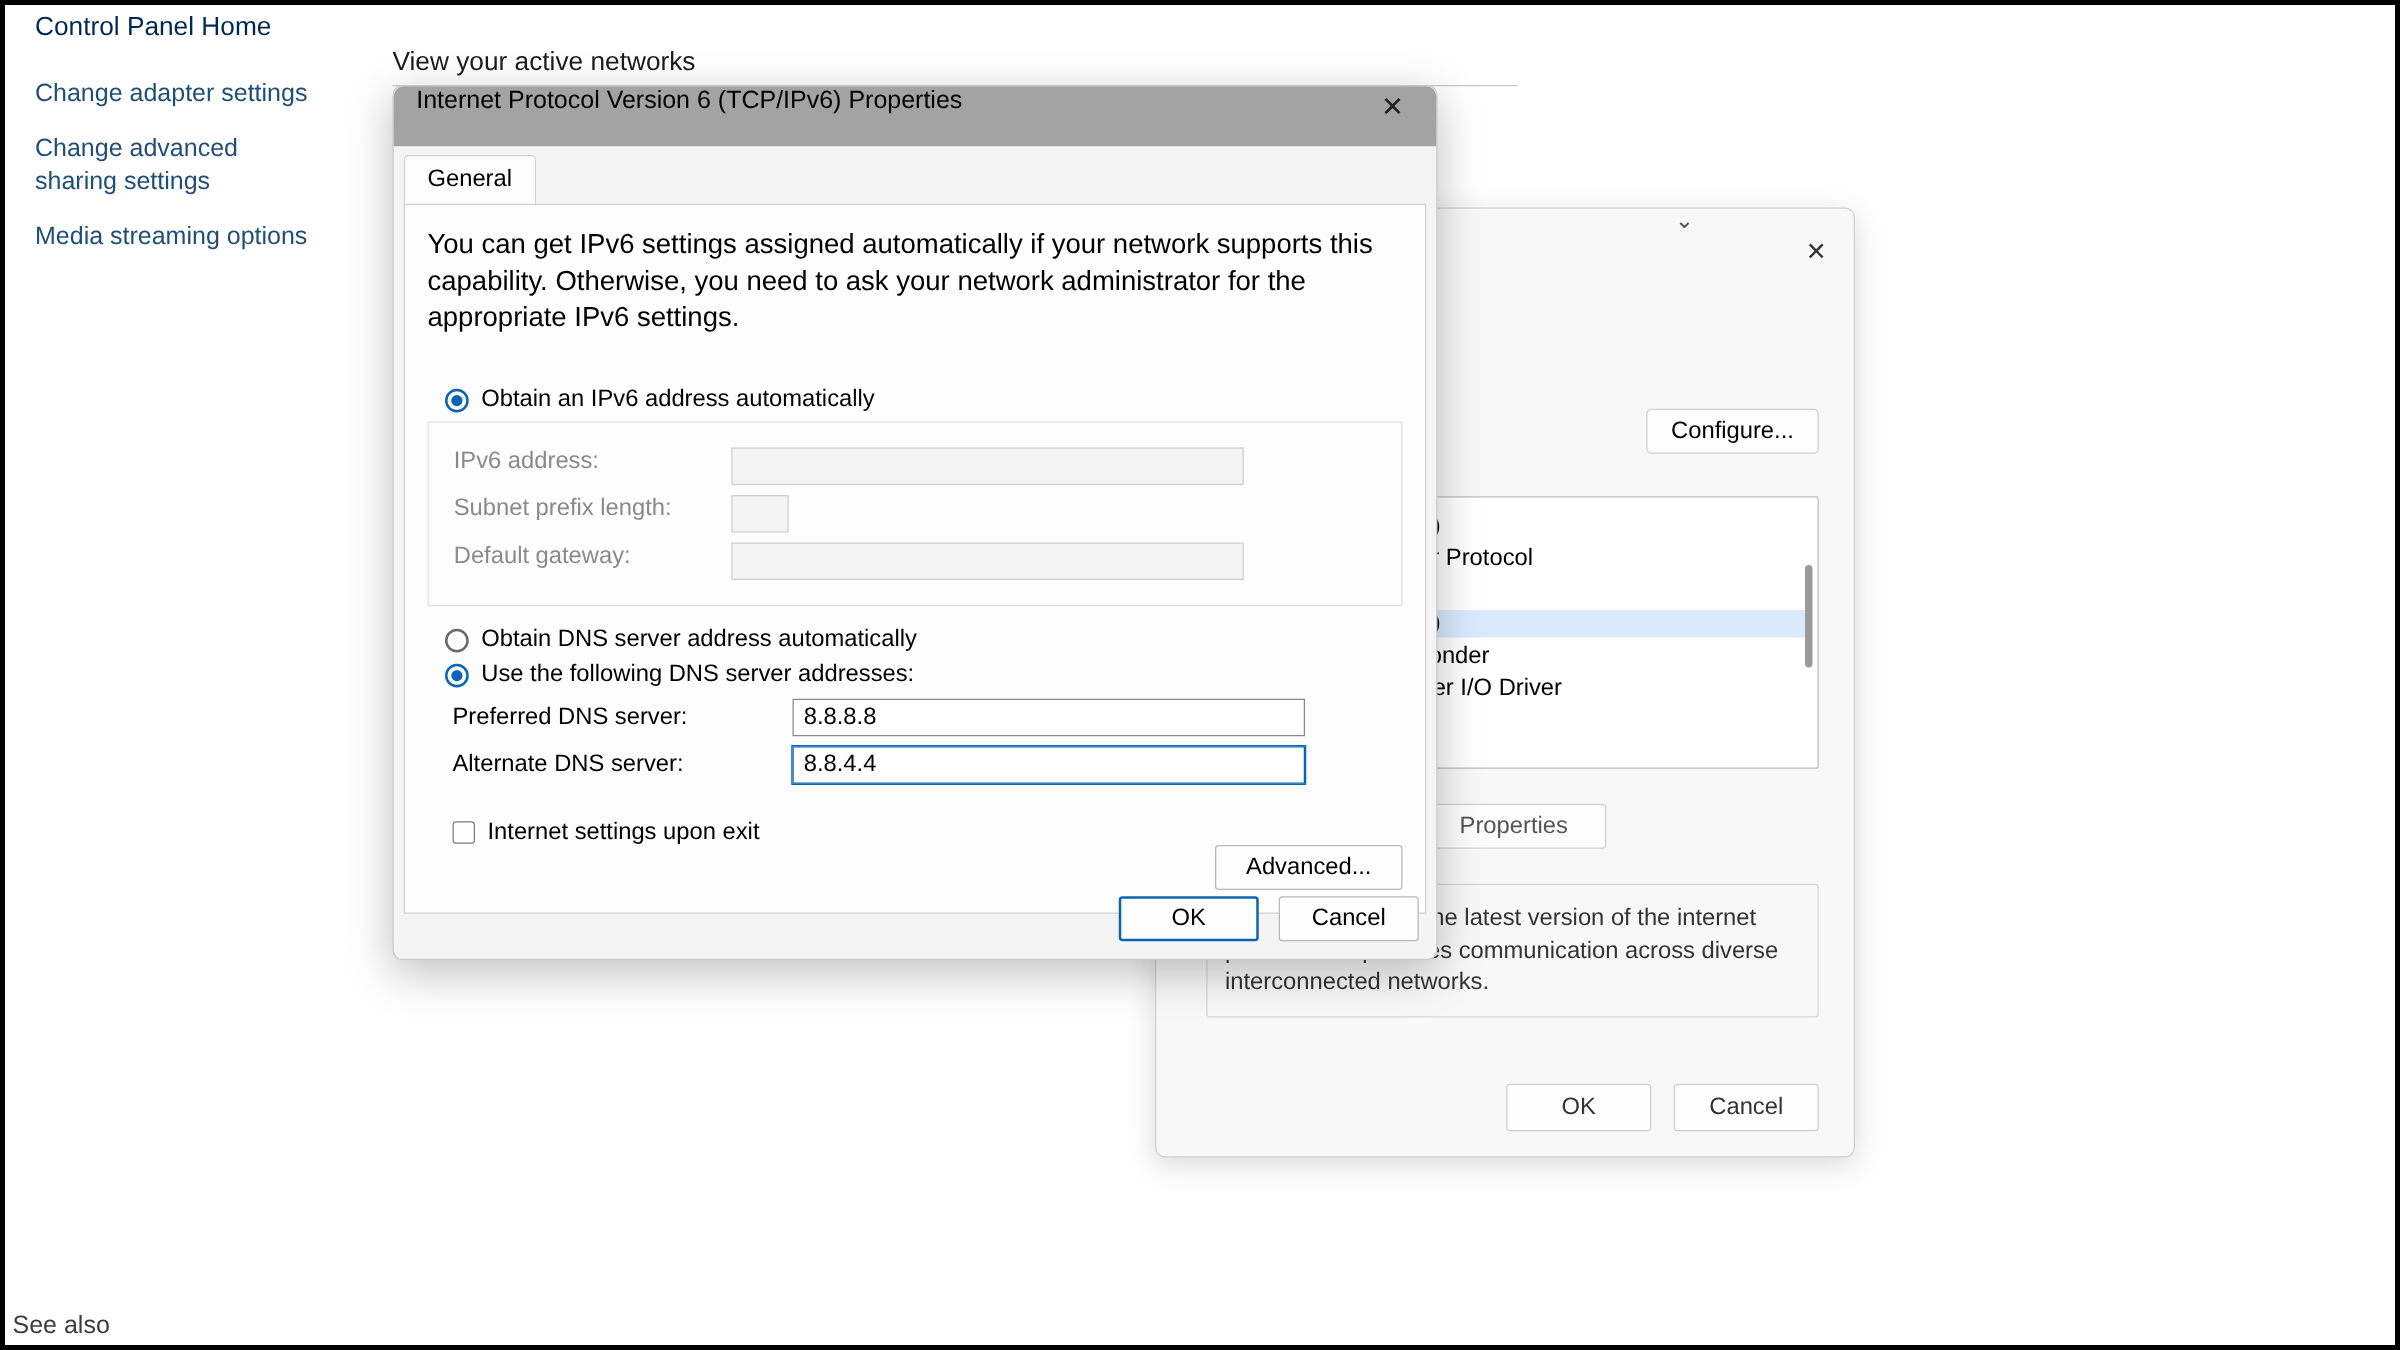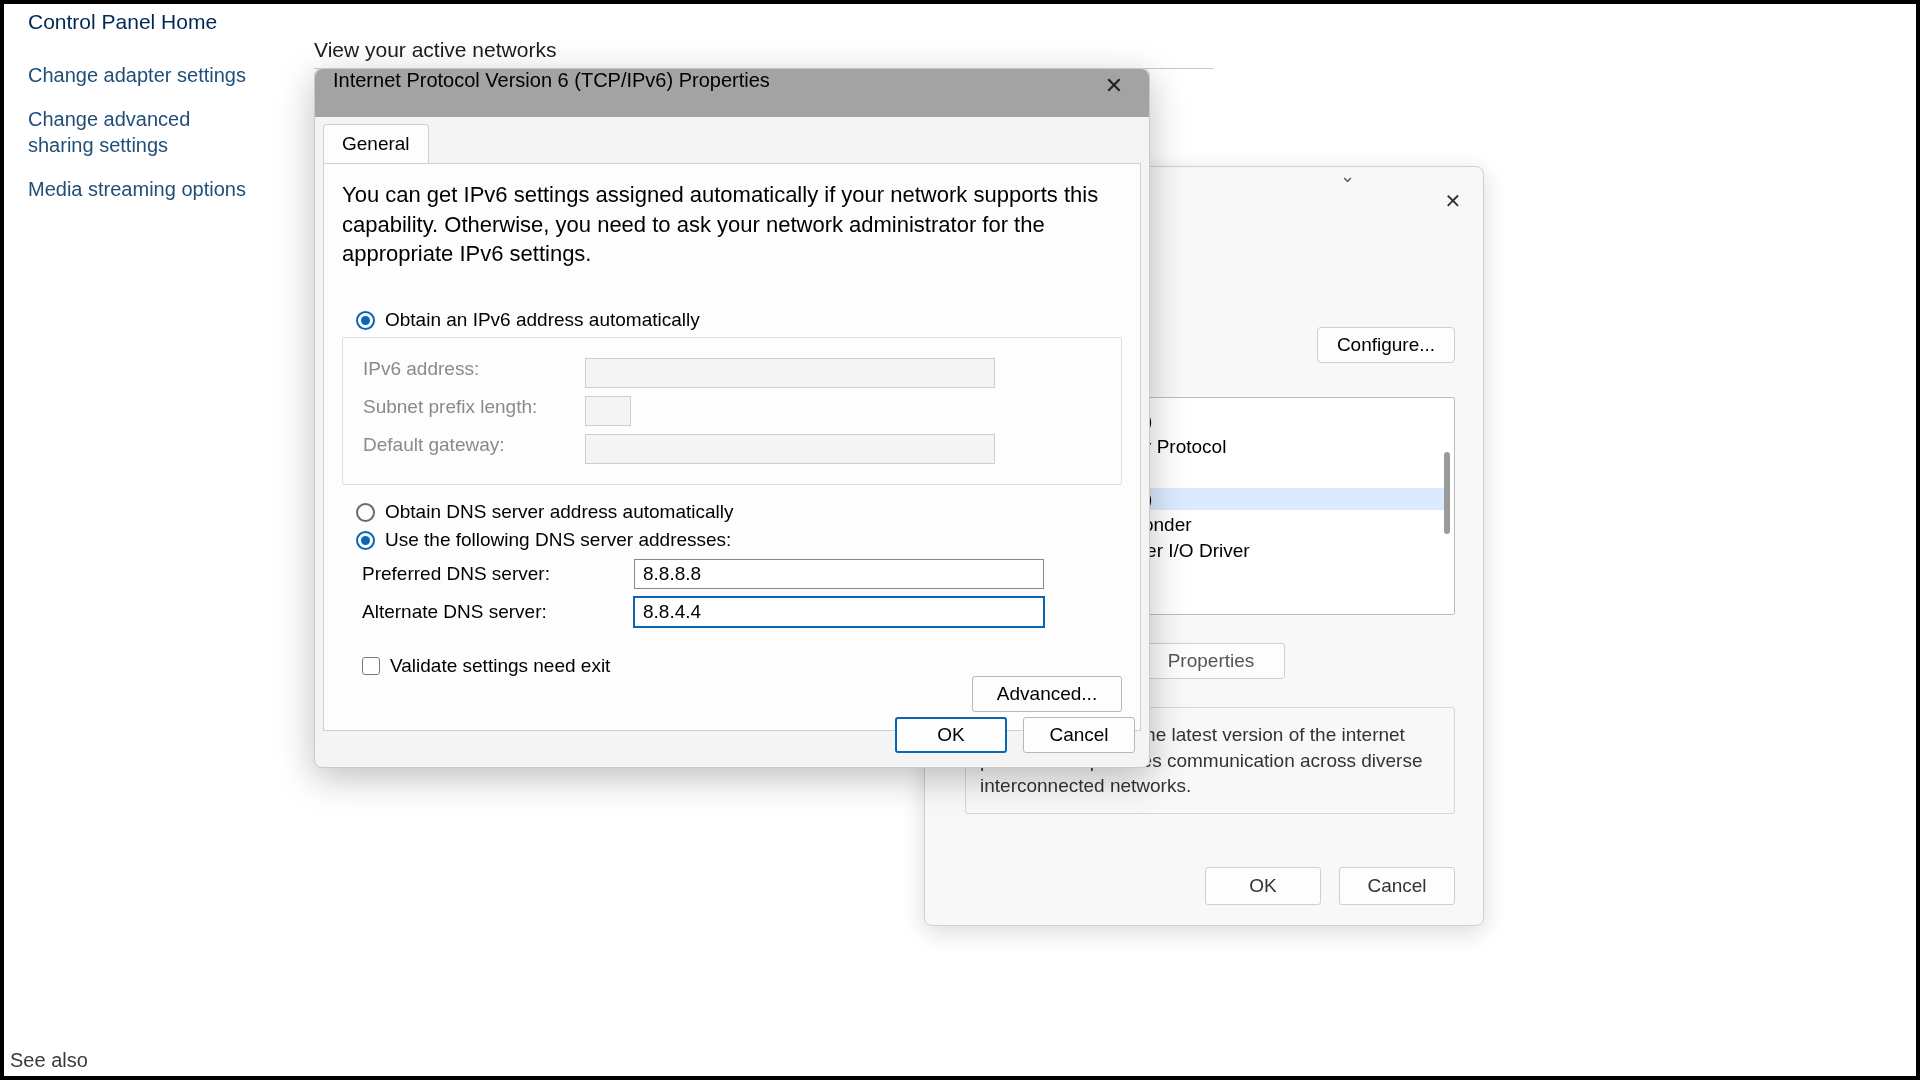--- a/index.html
+++ b/index.html
@@ -231,21 +231,21 @@
         <span class="lbl">Preferred DNS server:</span>
         <input class="inp2" value="8.8.8.8" style="">
       </div>
       <div class="dns-row">
         <span class="lbl">Alternate DNS server:</span>
         <input class="inp2 focus" value="8.8.4.4" style="">
       </div>
 
       <div class="check-row">
         <span class="chk"></span>
-        <span>Validate settings need exit</span>
+        <span>Internet settings upon exit</span>
       </div>
 
       <button class="adv-btn">Advanced...</button>
     </div>
     <div class="footer">
       <button class="fbtn primary">OK</button>
       <button class="fbtn">Cancel</button>
     </div>
   </div>
 

